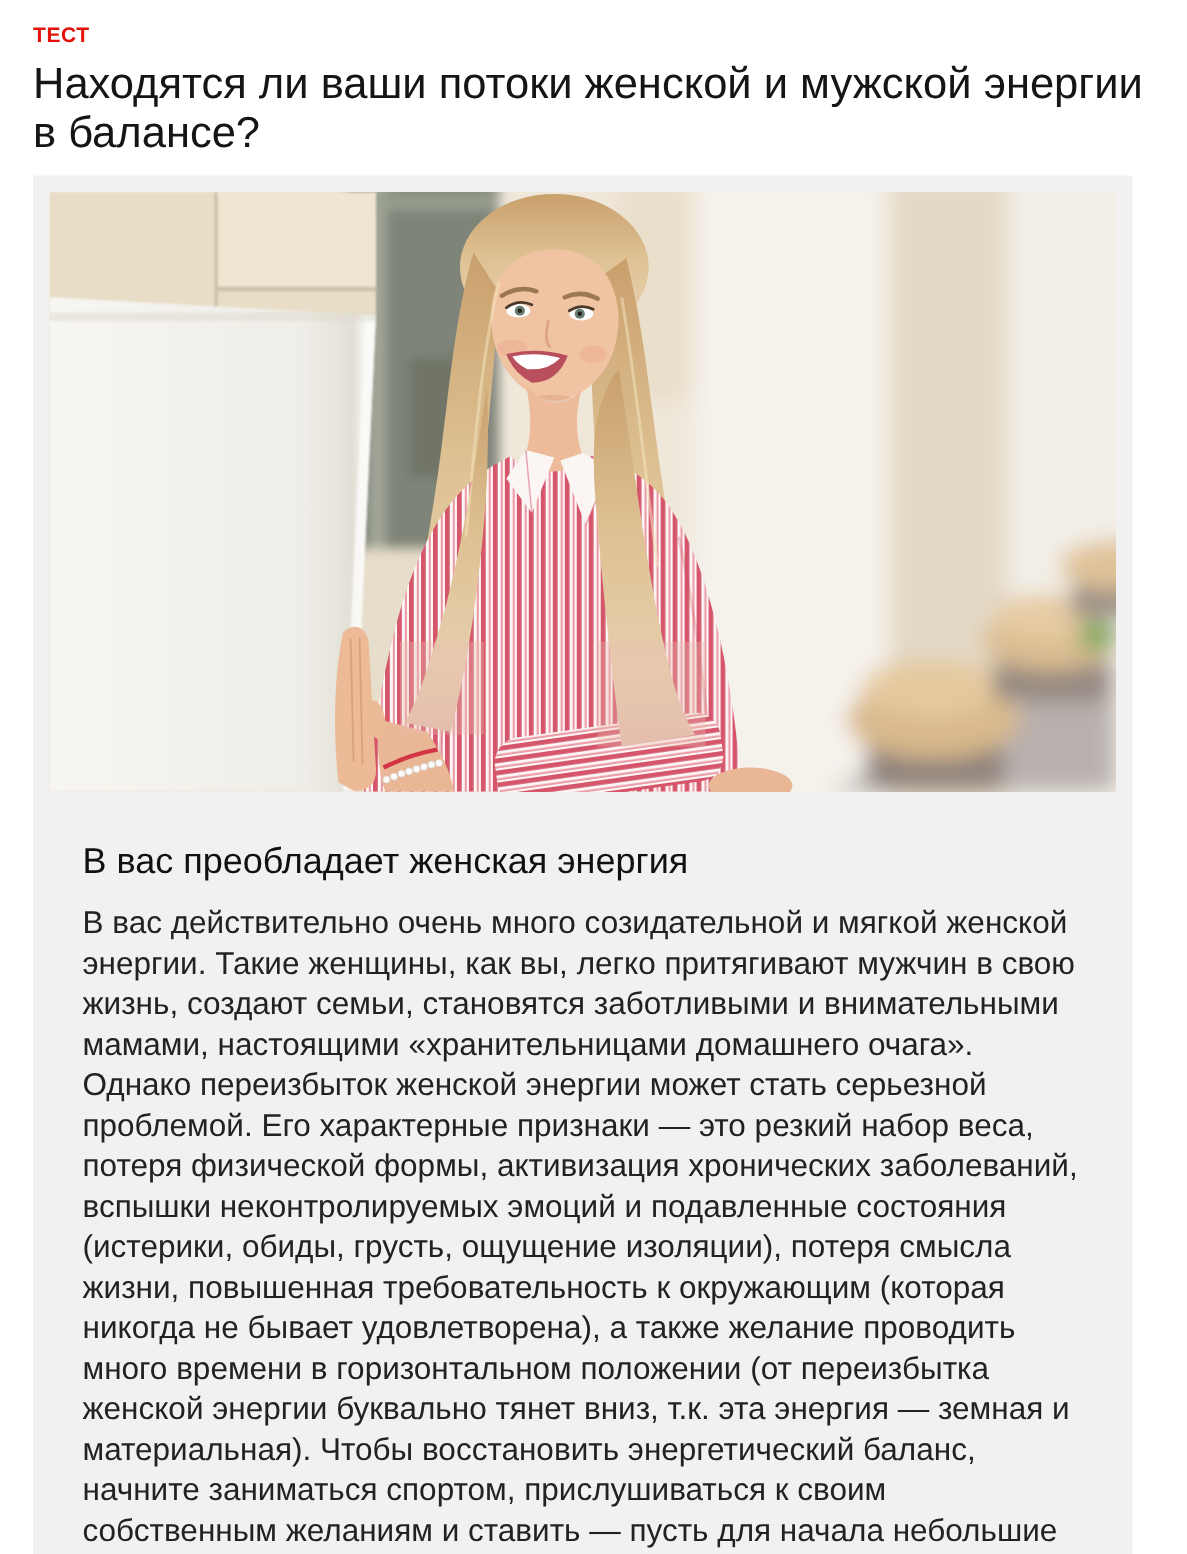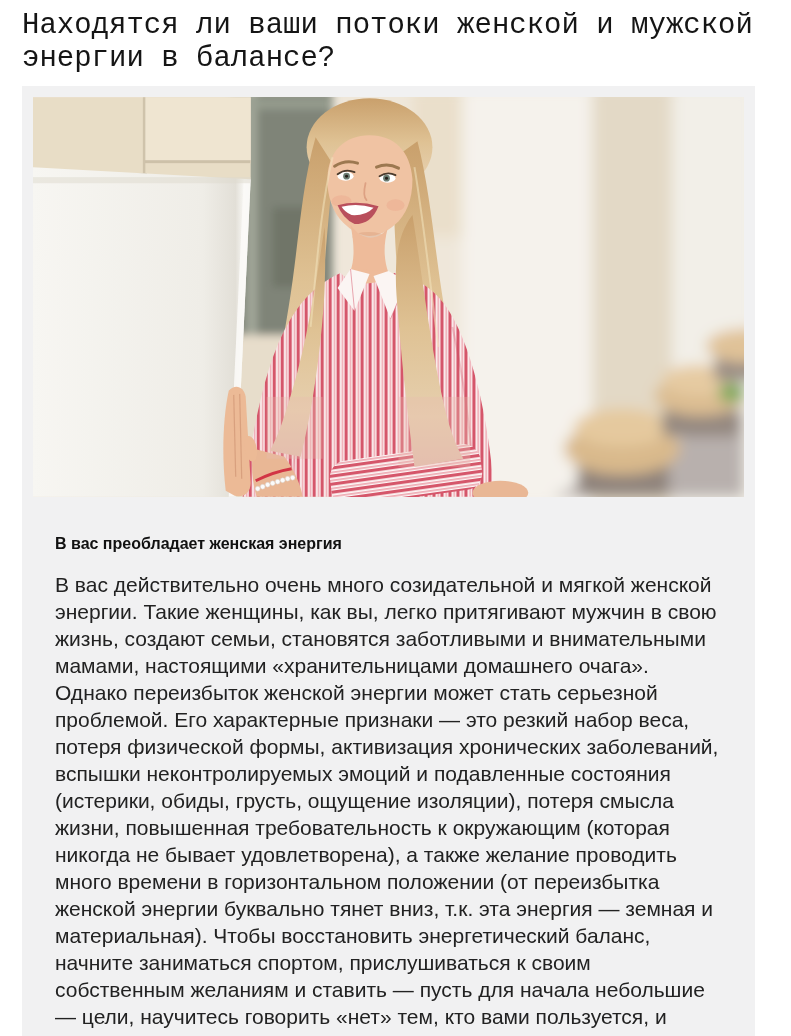--- a/index.html
+++ b/index.html
@@ -19,21 +19,21 @@
   .category{
     margin:15px 22px 0 22px;
     color:var(--accent_red);
     font-size:14px;
     font-weight:700;
     letter-spacing:.4px;
     cursor:pointer;
   }
   h1.headline{
     margin:9px 22px 0 22px;
-    font-family:Liberation Mono, monospace;
+    font-family:Liberation Sans, sans-serif;
     font-weight:400;
     font-size:29px;
     line-height:33px;
     color:#151515;
     max-width:747px;
   }
   .result-card{
     margin:11px 0 18px 22px;
     width:733px;
     background:var(--card_bg);
@@ -45,38 +45,39 @@
     height:400px;
     overflow:hidden;
     background:#efe7da;
   }
   .photo svg{display:block;}
   .card-text{
     padding:35px 22px 24px 22px;
   }
   h2.result-heading{
     margin:0;
-    font-size:16px;
+    font-size:24px;
     line-height:24px;
-    font-weight:700;
+    font-weight:400;
     color:var(--heading_color);
   }
   p.result-body{
     margin:15px 0 0 0;
     width:667px;
     font-size:21px;
     line-height:27px;
     color:var(--text_color);
   }
 </style>
 </head>
 <body>
 
 <main class="page">
 
+  <div class="category">ТЕСТ</div>
 
   <h1 class="headline">Находятся ли ваши потоки женской и мужской энергии в балансе?</h1>
 
   <section class="result-card">
 
     <figure class="photo">
 
       <svg width="711" height="400" viewBox="0 0 712 400" xmlns="http://www.w3.org/2000/svg">
         <defs>
           <linearGradient id="hairG" x1="0" y1="0" x2="0" y2="1">

